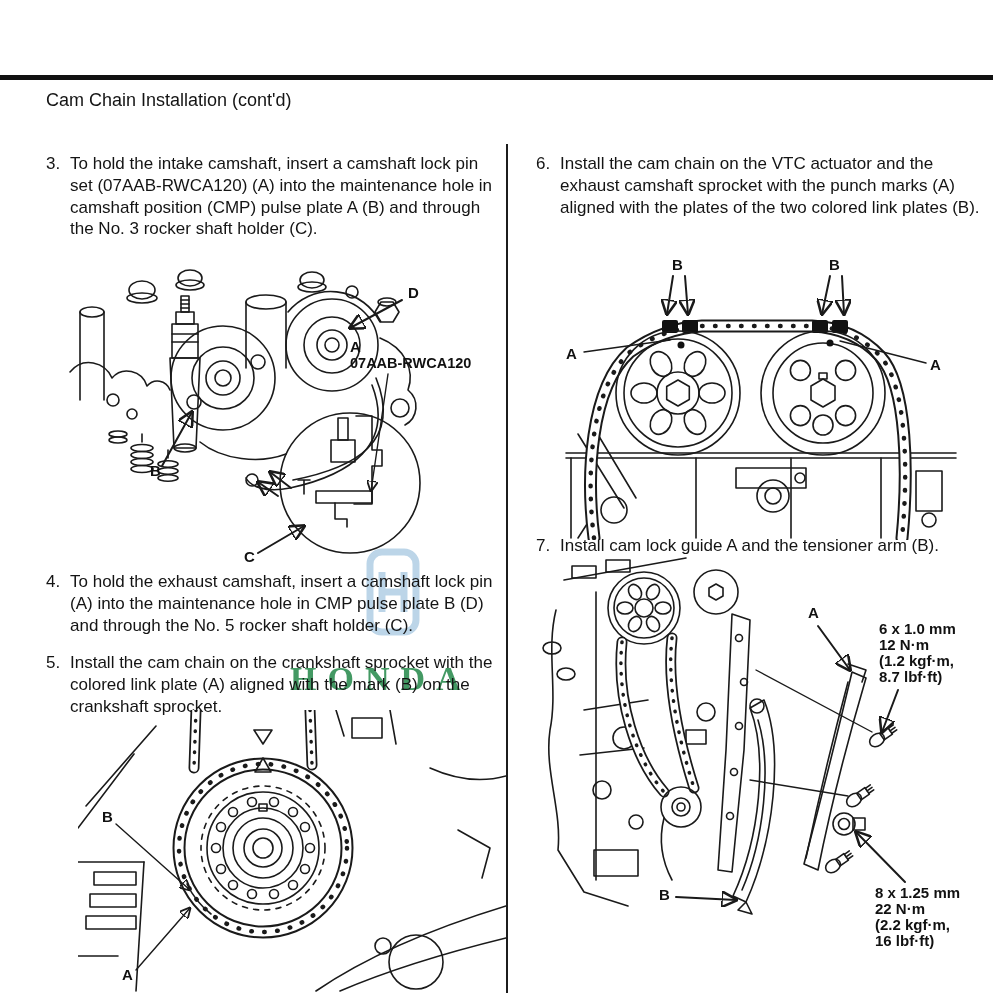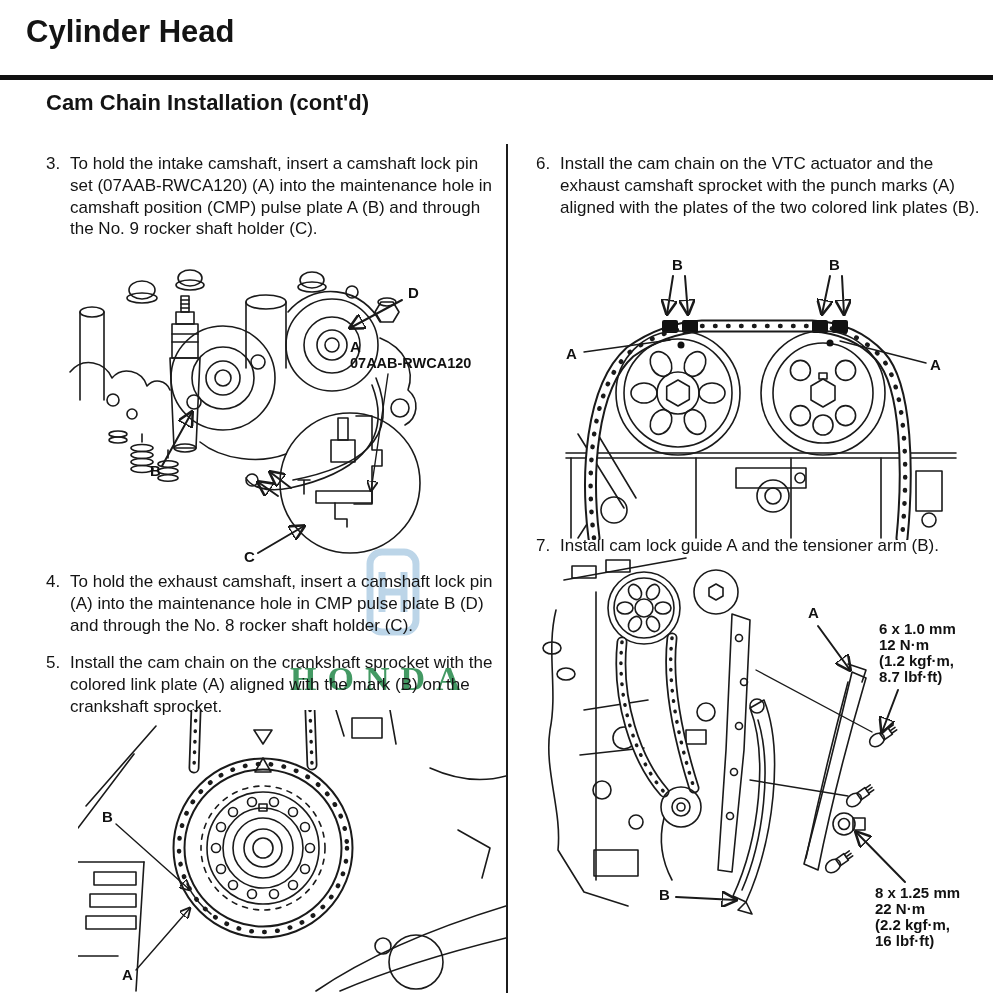--- a/index.html
+++ b/index.html
@@ -1,21 +1,21 @@
 <!DOCTYPE html>
 <html><head>
 <meta charset="utf-8">
 <style>
   html,body{margin:0;padding:0;background:#e8e8e8;}
   .page{position:relative;width:993px;height:993px;background:#ffffff;overflow:hidden;
         font-family:"Liberation Sans",sans-serif;color:#141414;}
   
   .title{position:absolute;left:26px;top:14px;font-size:31px;font-weight:bold;z-index:2;}
   .rule{position:absolute;left:0;top:75px;width:993px;height:5px;background:#111;z-index:2;}
-  .subtitle{position:absolute;left:46px;top:90px;font-size:22px;font-weight:bold;z-index:2;}
+  .subtitle{position:absolute;left:46px;top:90px;font-size:18px;font-weight:normal;z-index:2;}
   .divider{position:absolute;left:506px;top:144px;width:2px;height:849px;background:#1c1c1c;z-index:3;}
   
   .step{position:absolute;display:flex;font-size:17px;line-height:21.8px;z-index:2;}
   .step .n{width:24px;flex:0 0 24px;}
   .step .t{flex:1;}
   
   .dg{position:absolute;z-index:2;}
   .dg path,.dg circle,.dg ellipse,.dg rect,.dg line,.dg polyline,.dg polygon{
      stroke:#1a1a1a;fill:none;stroke-width:1.6;stroke-linecap:round;stroke-linejoin:round;}
   .dg .fb{fill:#111;stroke:none;}
@@ -42,36 +42,35 @@
 <div class="page">
 
   <div class="watermark">
     <svg class="wm-logo" viewBox="0 0 54 88">
       <rect x="4" y="4" width="46" height="80" rx="12" fill="none" stroke="#accbe3" stroke-width="7"></rect>
       <path d="M16,24 V64 M38,24 V64 M16,44 H38" fill="none" stroke="#accbe3" stroke-width="7"></path>
     </svg>
     <div class="wm-text">HONDA</div>
   </div>
 
-  <div class="title">Cylinder Head</div>
   <div class="rule"></div>
   <div class="subtitle">Cam Chain Installation (cont'd)</div>
   <div class="divider"></div>
 
   <div class="step" style="left:46px;top:153px;width:452px;">
     <span class="n">3.</span>
-    <span class="t">To hold the intake camshaft, insert a camshaft lock pin set (07AAB-RWCA120) (A) into the maintenance hole in camshaft position (CMP) pulse plate A (B) and through the No. 9 rocker shaft holder (C).</span>
+    <span class="t">To hold the intake camshaft, insert a camshaft lock pin set (07AAB-RWCA120) (A) into the maintenance hole in camshaft position (CMP) pulse plate A (B) and through the No. 3 rocker shaft holder (C).</span>
   </div>
   <div class="step" style="left:536px;top:153px;width:452px;">
     <span class="n">6.</span>
     <span class="t">Install the cam chain on the VTC actuator and the exhaust camshaft sprocket with the punch marks (A) aligned with the plates of the two colored link plates (B).</span>
   </div>
   <div class="step" style="left:46px;top:571px;width:455px;">
     <span class="n">4.</span>
-    <span class="t">To hold the exhaust camshaft, insert a camshaft lock pin (A) into the maintenance hole in CMP pulse plate B (D) and through the No. 8 rocker shaft holder (C).</span>
+    <span class="t">To hold the exhaust camshaft, insert a camshaft lock pin (A) into the maintenance hole in CMP pulse plate B (D) and through the No. 5 rocker shaft holder (C).</span>
   </div>
   <div class="step" style="left:46px;top:652px;width:455px;">
     <span class="n">5.</span>
     <span class="t">Install the cam chain on the crankshaft sprocket with the colored link plate (A) aligned with the mark (B) on the crankshaft sprocket.</span>
   </div>
   <div class="step" style="left:536px;top:535px;width:452px;">
     <span class="n">7.</span>
     <span class="t">Install cam lock guide A and the tensioner arm (B).</span>
   </div>
 

